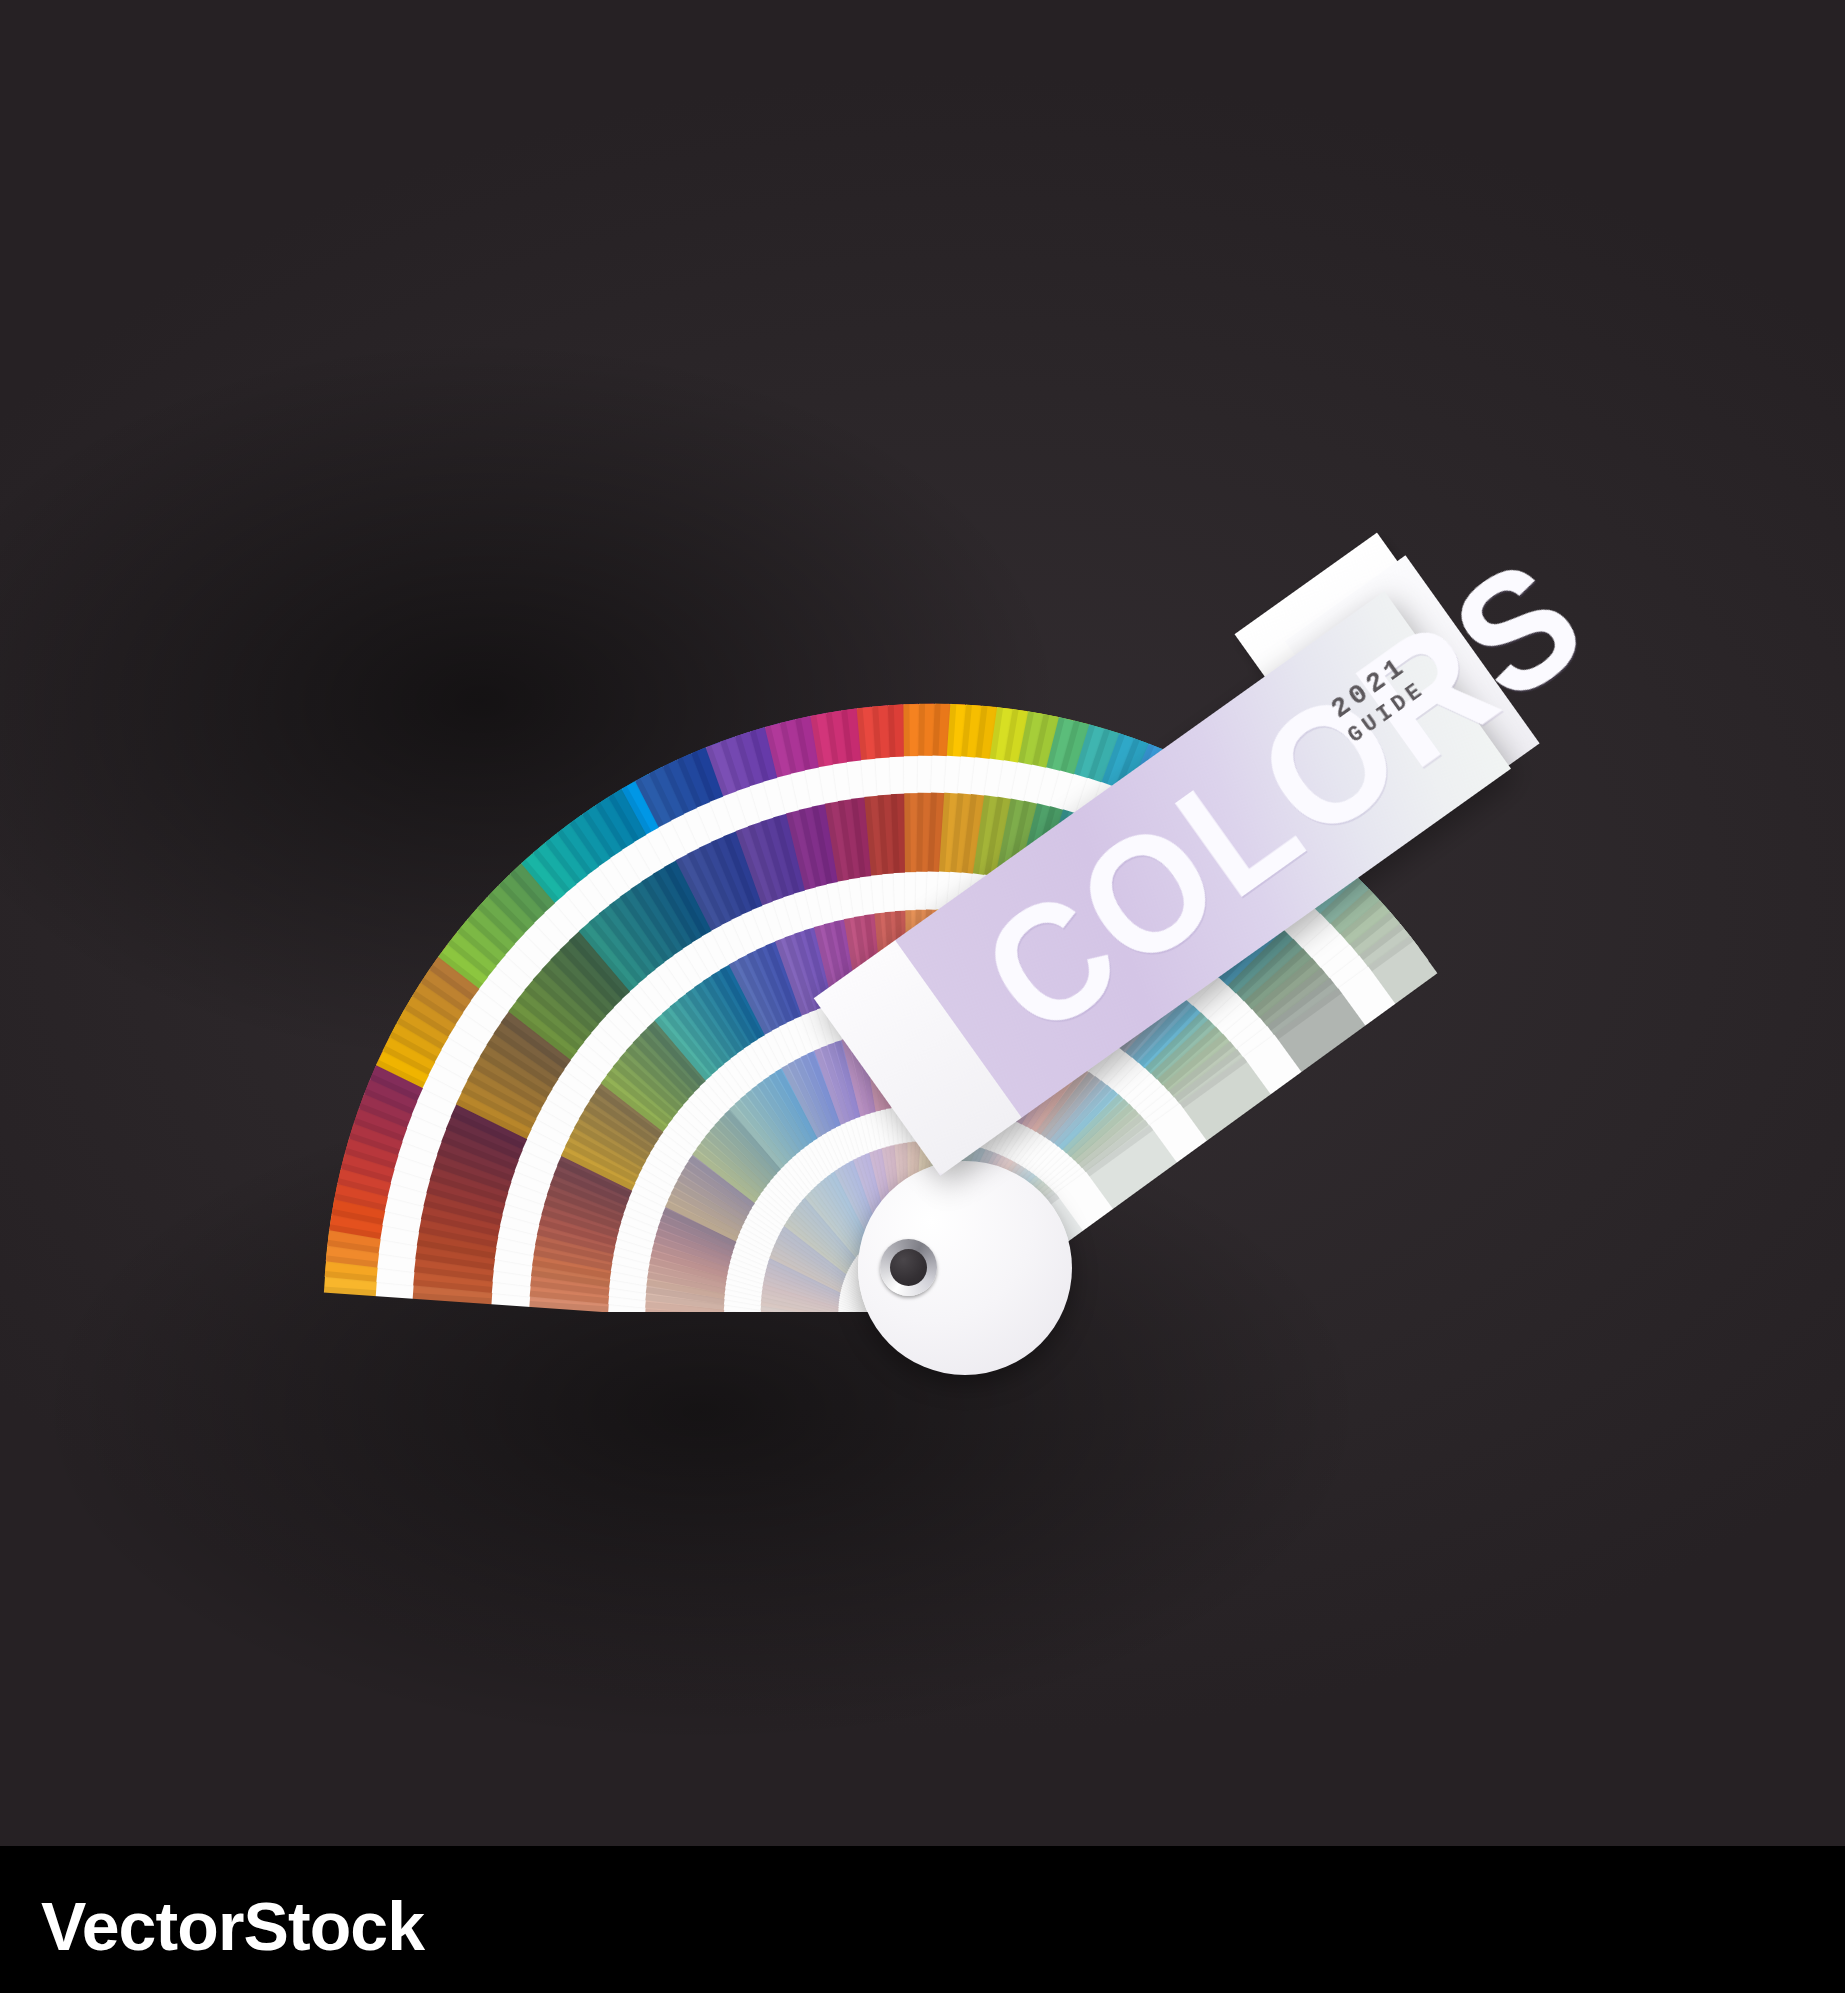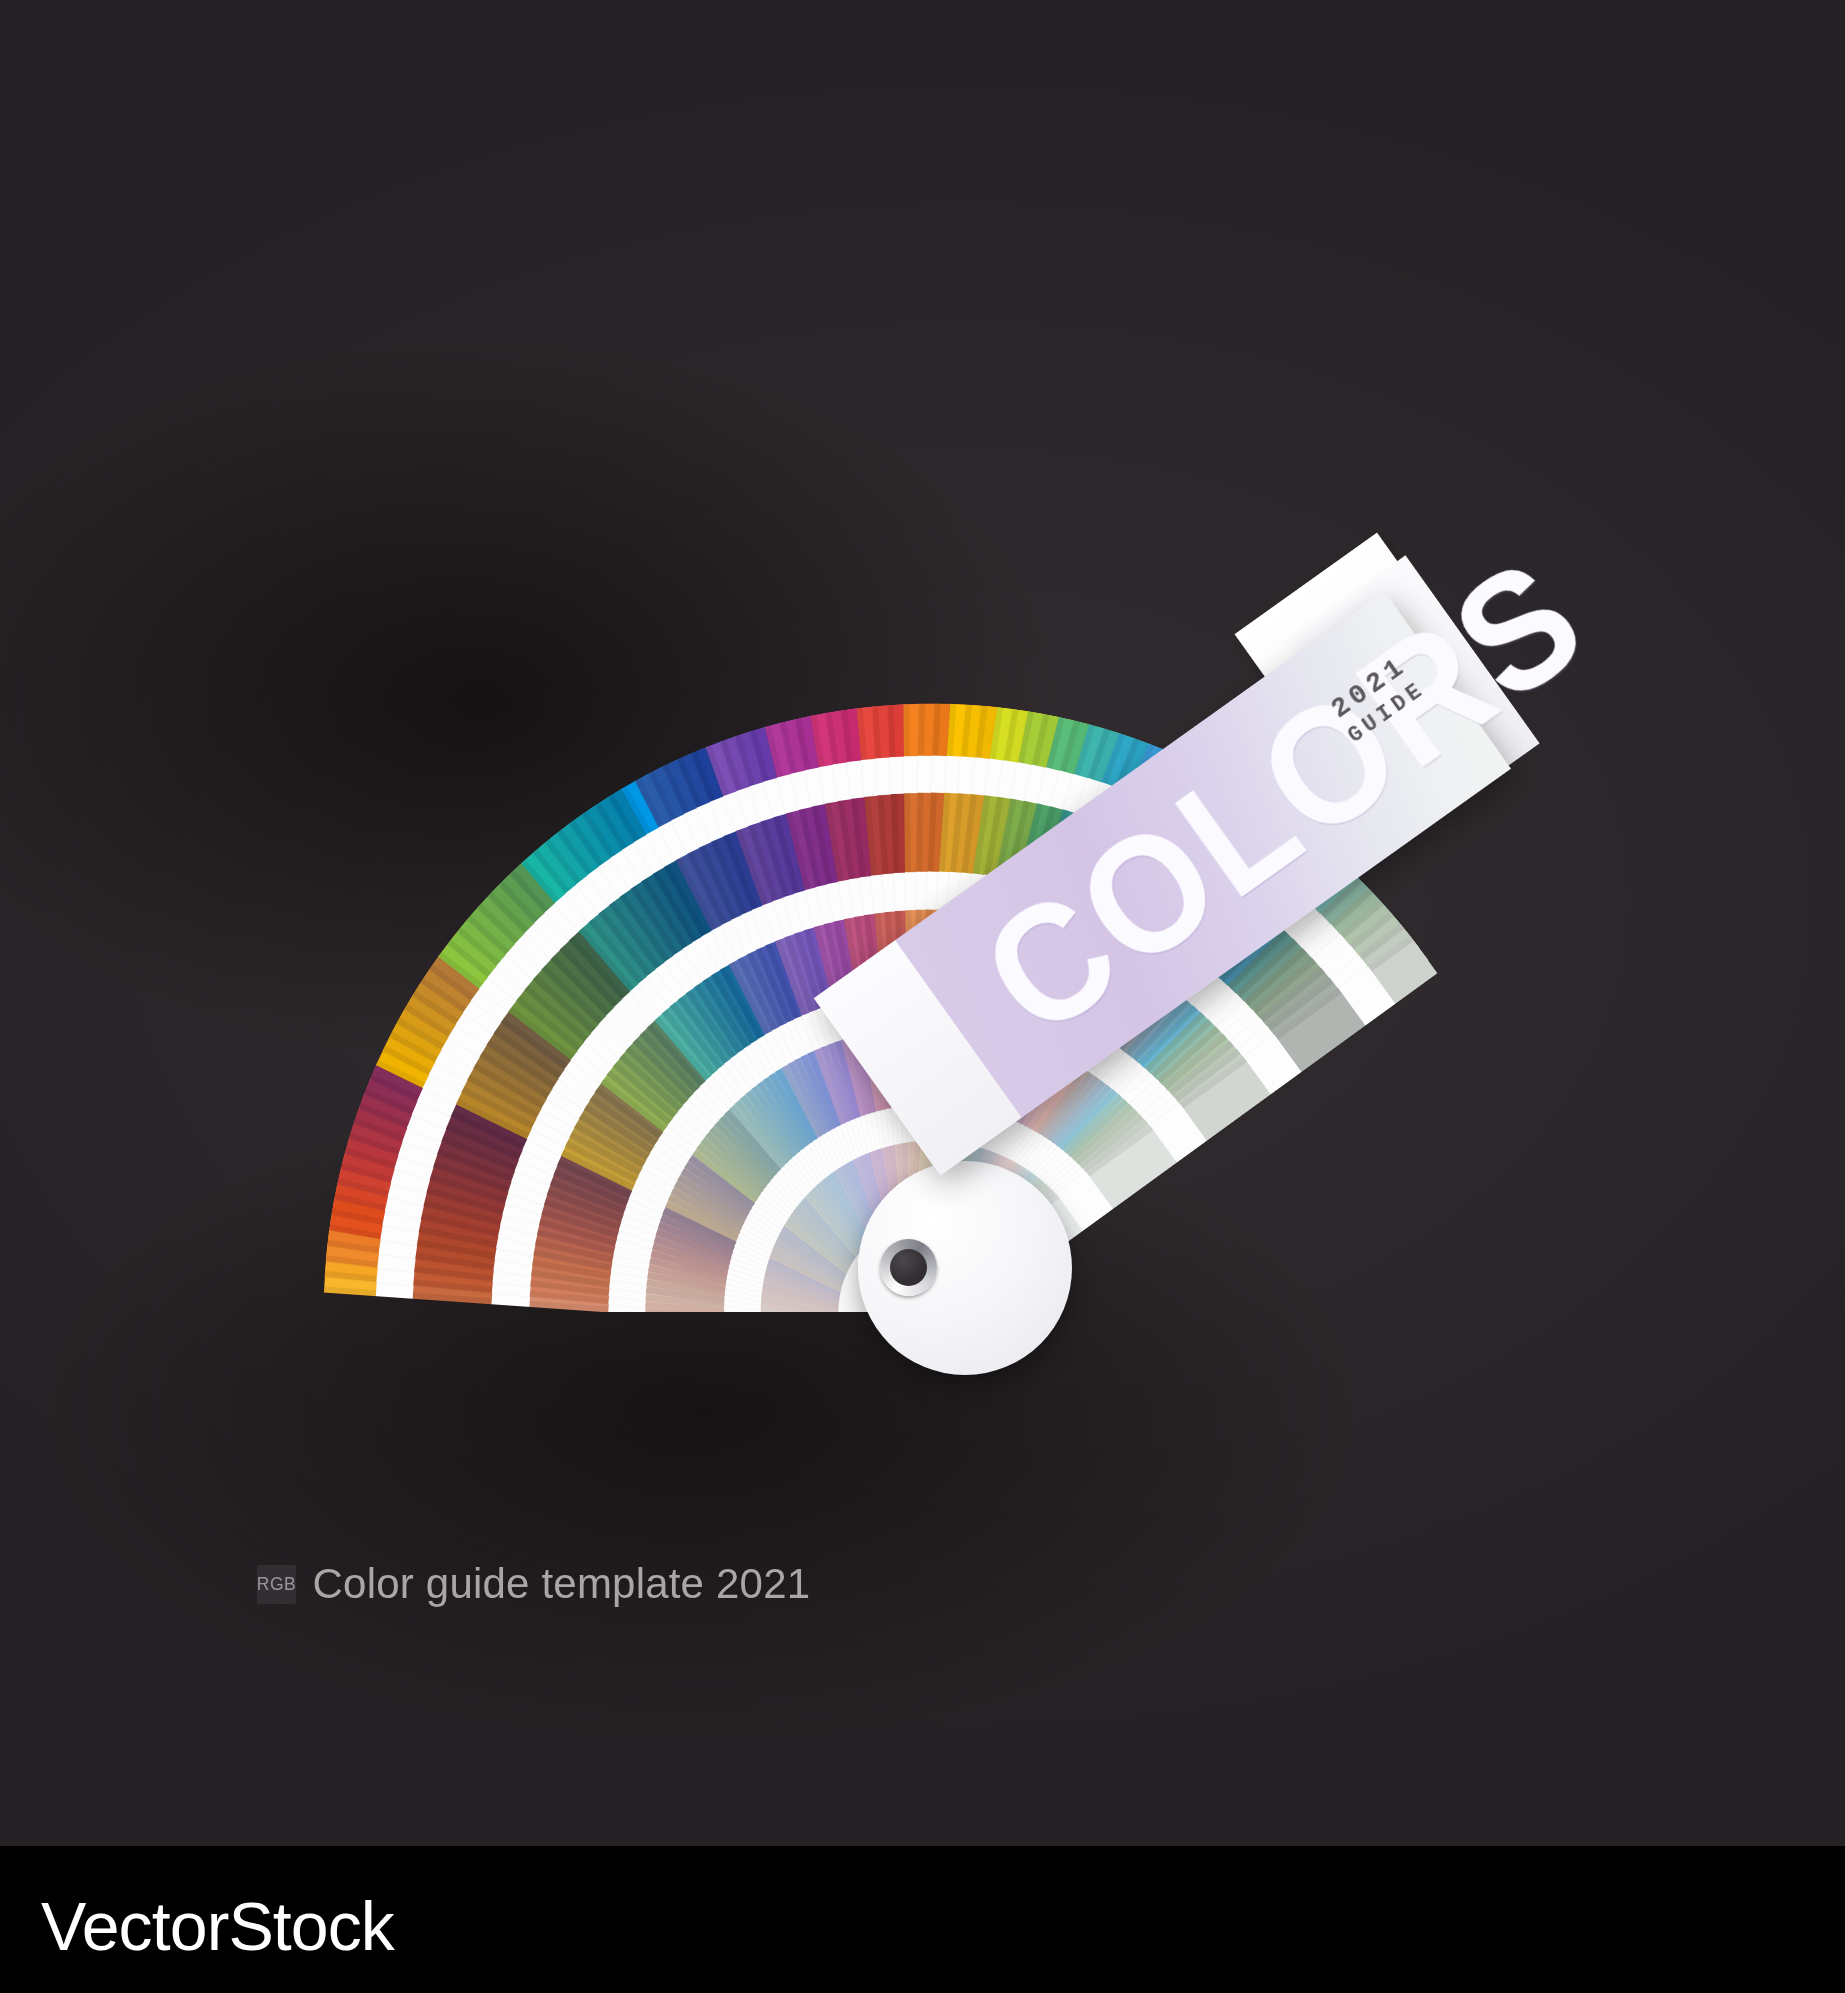--- a/index.html
+++ b/index.html
@@ -122,21 +122,21 @@
     width:39px;height:39px;border-radius:2.8px;background:#332e31;
     display:flex;align-items:center;justify-content:center;
     font-size:17.5px;color:#9b969b;letter-spacing:0.5px;
   }
   #caption-text{font-size:42px;color:#a9a5a9;letter-spacing:0.2px;}
 
   
   #footer{
     position:absolute;left:0;top:1846px;width:1846px;height:148px;background:#000;
   }
-  #brand{position:absolute;left:41px;top:41px;font-size:68px;color:#fff;font-weight:normal;
+  #brand{position:absolute;left:41px;top:41px;font-size:68px;color:#fff;font-weight:bold;
           font-family:"Liberation Sans Narrow","Liberation Sans",sans-serif;letter-spacing:-0.9px;}
   #url{position:absolute;right:50px;top:52px;font-size:52px;color:#fff;
        font-family:"Liberation Sans Narrow","Liberation Sans",sans-serif;letter-spacing:-0.5px;}
 </style>
 </head>
 <body>
 
 <div id="stage">
 
   <div id="fan-clip">
@@ -1113,22 +1113,18 @@
     <div class="plate">
       <div class="endcap"></div>
       <div class="wordmark">COLORS</div>
       <div class="guide">
         <span class="y">2021</span>
         <span class="g">GUIDE</span>
       </div>
     </div>
   </div>
 
-  <div id="caption">
-    <div id="rgb-badge">RGB</div>
-    <div id="caption-text">Color guide template 2021</div>
-  </div>
 </div>
 
 <div id="footer">
   <div id="brand">VectorStock</div>
 </div>
 
 
 </body></html>

